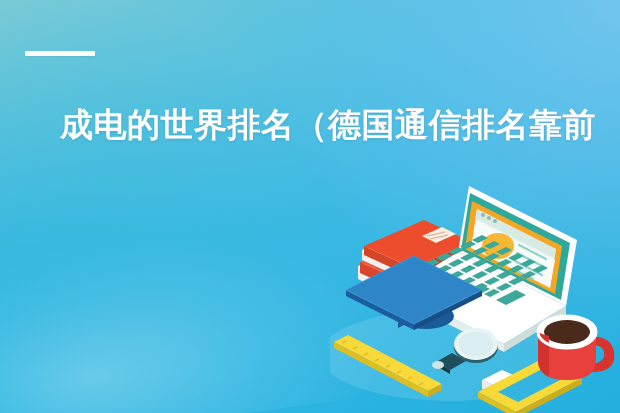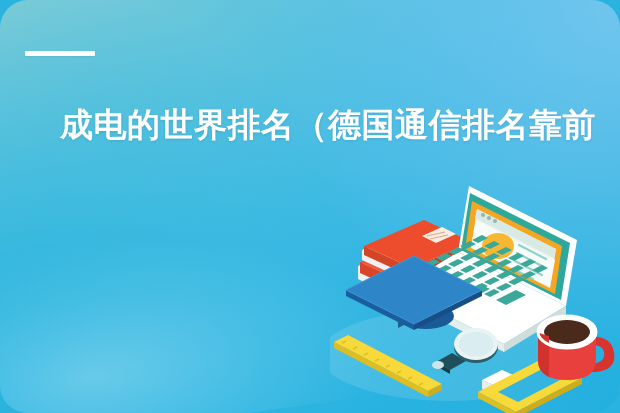--- a/index.html
+++ b/index.html
@@ -3,21 +3,21 @@
 <meta charset="utf-8">
 <title>Article Cover</title>
 <style>
   html,body{margin:0;padding:0;}
   body{
     width:620px;height:413px;overflow:hidden;
     font-family:"DejaVu Sans","Liberation Sans",sans-serif;
     background:#2BB3DF;
   }
   #cover{
-    position:relative;width:620px;height:413px;overflow:hidden;border-radius:28px;
+    position:relative;width:620px;height:413px;overflow:hidden;
   }
   
   .bg-base{
     position:absolute;inset:0;
     background:linear-gradient(135deg,#7ECCD6 0%,#5CC3DE 28%,#3CB9E4 55%,#29B2E0 78%,#24B0DF 100%);
   }
   .bg-tint-tr{
     position:absolute;inset:0;
     background:radial-gradient(circle at 100% 0%,rgba(116,198,238,.95) 0%,rgba(116,198,238,.55) 22%,rgba(116,198,238,0) 48%);
   }

